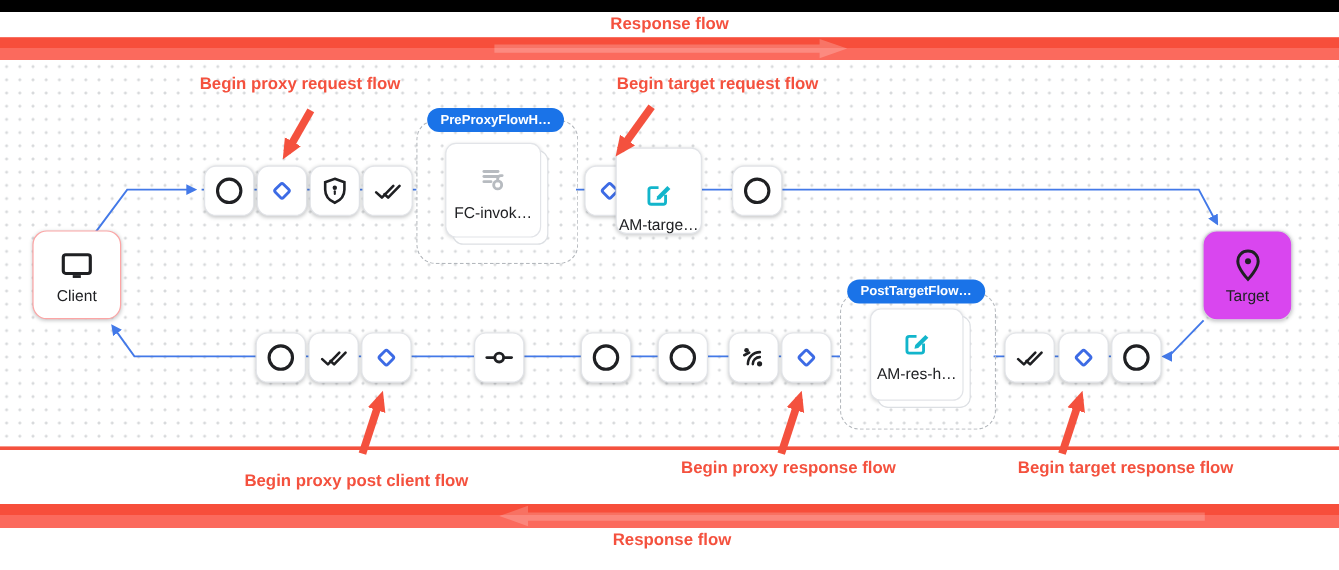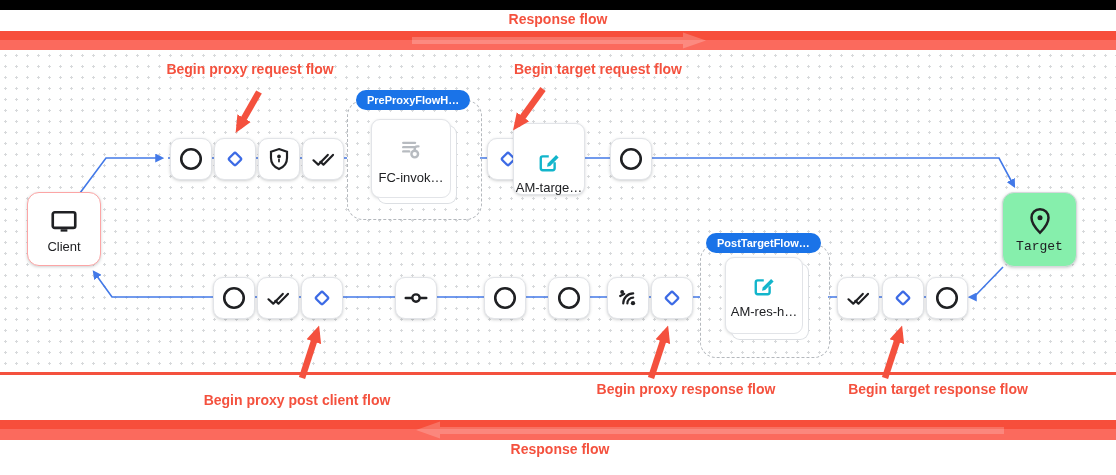--- a/index.html
+++ b/index.html
@@ -18,21 +18,21 @@
   .ann{position:absolute;left:0;top:0;width:1116px;height:475px;pointer-events:none;z-index:4;}
   .n{position:absolute;width:40px;height:40px;background:#fff;border:1px solid #e2e4e8;border-radius:10px;
      box-shadow:0 1px 3px rgba(60,64,67,.25);display:flex;align-items:center;justify-content:center;z-index:2;}
   .card{position:absolute;background:#fff;border:1px solid #e2e4e8;border-radius:9px;z-index:2;
         display:flex;flex-direction:column;align-items:center;justify-content:center;gap:6px;
         font-size:13px;color:#202124;box-shadow:0 1px 3px rgba(60,64,67,.22);}
   .stack{box-shadow:6px 6px 0 -1px #ffffff,6px 6px 0 0 #dcdfe3,0 1px 3px rgba(60,64,67,.18);}
   .ep{position:absolute;width:72px;height:72px;background:#fff;border:1px solid #fca5a5;border-radius:12px;
       box-shadow:0 1px 3px rgba(60,64,67,.25);display:flex;flex-direction:column;align-items:center;
       justify-content:center;gap:4px;font-size:13px;color:#202124;z-index:2;}
-  .ep.gray{background:#86efac;border-color:#d6d8db;font-family:Liberation Mono, monospace;}
+  .ep.gray{background:#d946ef;border-color:#d6d8db;}
   .grp{position:absolute;border:1.6px dashed #b4b8bd;border-radius:16px;z-index:1;}
   .badge{position:absolute;background:#1a73e8;color:#fff;font-size:11px;font-weight:bold;
          padding:4px 11px;border-radius:12px;z-index:5;white-space:nowrap;}
   .ann-label{position:absolute;transform:translateX(-50%);font-weight:bold;font-size:14px;
              color:#f4513e;white-space:nowrap;z-index:5;}
   .lbl{line-height:1;}
 </style>
 </head>
 <body>
 
@@ -237,21 +237,21 @@
       <line x1="543" y1="89" x2="517" y2="125" marker-end="url(#mr)"></line>
       <line x1="302" y1="378" x2="317" y2="332" marker-end="url(#mr)"></line>
       <line x1="651" y1="378" x2="666" y2="332" marker-end="url(#mr)"></line>
       <line x1="885" y1="378" x2="900" y2="332" marker-end="url(#mr)"></line>
     </g>
   </svg>
 
   <div class="ann-label" style="left:598px;top:61px;">Begin target request flow</div>
   <div class="ann-label" style="left:250px;top:61px;">Begin proxy request flow</div>
   <div class="ann-label" style="left:297px;top:392px;">Begin proxy post client flow</div>
-  <div class="ann-label" style="left:686px;top:381px;">Begin proxy response flow</div>
+  <div class="ann-label" style="left:657px;top:381px;">Begin proxy response flow</div>
   <div class="ann-label" style="left:938px;top:381px;">Begin target response flow</div>
 
   <div class="band" style="top:420px;height:20px;">
     <svg width="1116" height="20">
       <polygon points="416,10 440,1.5 440,7 1004,7 1004,14 440,14 440,18.5" fill="#ffffff" opacity="0.2"></polygon>
     </svg>
   </div>
   <div class="flow-label" style="left:560px;top:441px;text-align:center;">Response flow</div>
 
 </div>

